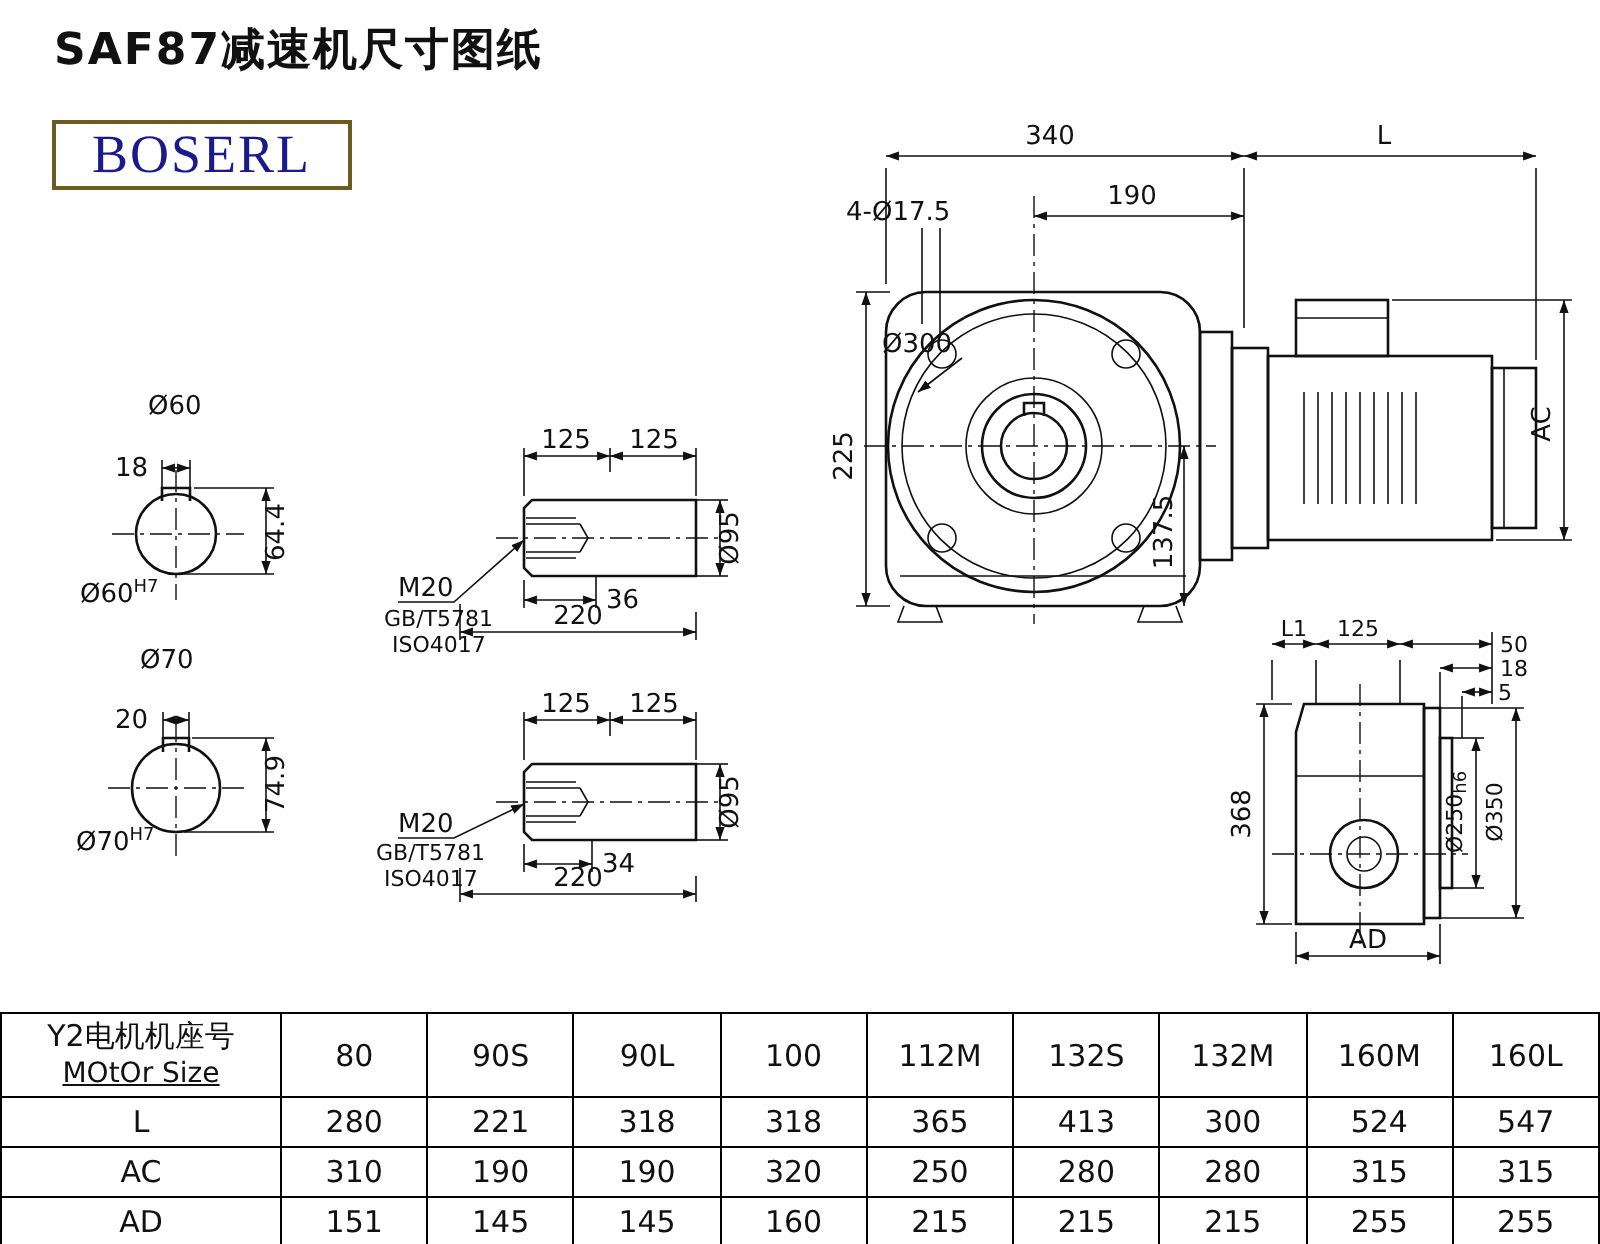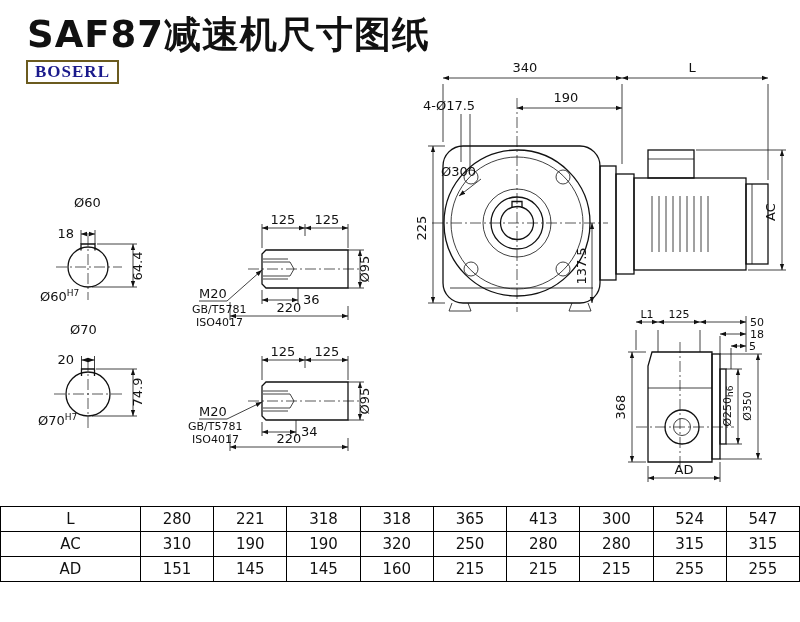--- a/index.html
+++ b/index.html
@@ -1,19 +1,19 @@
 <!DOCTYPE html>
 <html><head>
 <meta charset="utf-8">
 <style>
   *{margin:0;padding:0;box-sizing:border-box}
   html,body{width:800px;height:622px;background:#fff;overflow:hidden}
   body{position:relative;font-family:"DejaVu Sans",sans-serif;color:#111}
-  .title{position:absolute;left:27px;top:10px;font-size:37px;font-weight:bold;letter-spacing:1px;white-space:nowrap}
-  .brand{position:absolute;left:26px;top:60px;border:2px solid #6b5b1f;padding:0 7px;font-family:"Liberation Serif",serif;font-size:17px;font-weight:bold;letter-spacing:1px;color:#1a1a8c;background:#fff}
+  .title{position:absolute;left:27px;top:10px;font-size:22px;font-weight:bold;letter-spacing:1px;white-space:nowrap}
+  .brand{position:absolute;left:26px;top:60px;border:2px solid #6b5b1f;padding:0 18px;font-family:"Liberation Serif",serif;font-size:27px;font-weight:normal;letter-spacing:1px;color:#1a1a8c;background:#fff}
   svg.drawing{position:absolute;left:0;top:0}
   svg text{font-family:"DejaVu Sans",sans-serif;font-size:13px;fill:#111}
   svg .s11{font-size:11px}
   svg .s9{font-size:9px}
   svg .mid{text-anchor:middle}
   svg .end{text-anchor:end}
   .ol{fill:none;stroke:#111;stroke-width:1.3}
   .tl{fill:none;stroke:#111;stroke-width:0.8}
   .dim{fill:none;stroke:#111;stroke-width:0.8}
   .cl{fill:none;stroke:#111;stroke-width:0.7;stroke-dasharray:11 3 2 3}
@@ -238,20 +238,35 @@
     <line class="dim" x1="648" y1="478" x2="720" y2="478" marker-start="url(#arr)" marker-end="url(#arr)"></line>
     <text class="mid" x="684" y="474">AD</text>
   </g>
 </svg>
 
 <div class="title">SAF87减速机尺寸图纸</div>
 <div class="brand" style="color: rgb(26, 26, 140);">BOSERL</div>
 
 <table class="spec">
   <tbody>
+      <tr class="hdr">
+    <th class="first">
+      <div class="hdr-cn">Y2电机机座号</div>
+      <div class="hdr-en">MOtOr Size</div>
+    </th>
+    <th>80</th>
+    <th>90S</th>
+    <th>90L</th>
+    <th>100</th>
+    <th>112M</th>
+    <th>132S</th>
+    <th>132M</th>
+    <th>160M</th>
+    <th>160L</th>
+  </tr>
   <tr>
     <td class="first">L</td>
     <td>280</td>
     <td>221</td>
     <td>318</td>
     <td>318</td>
     <td>365</td>
     <td>413</td>
     <td>300</td>
     <td>524</td>

